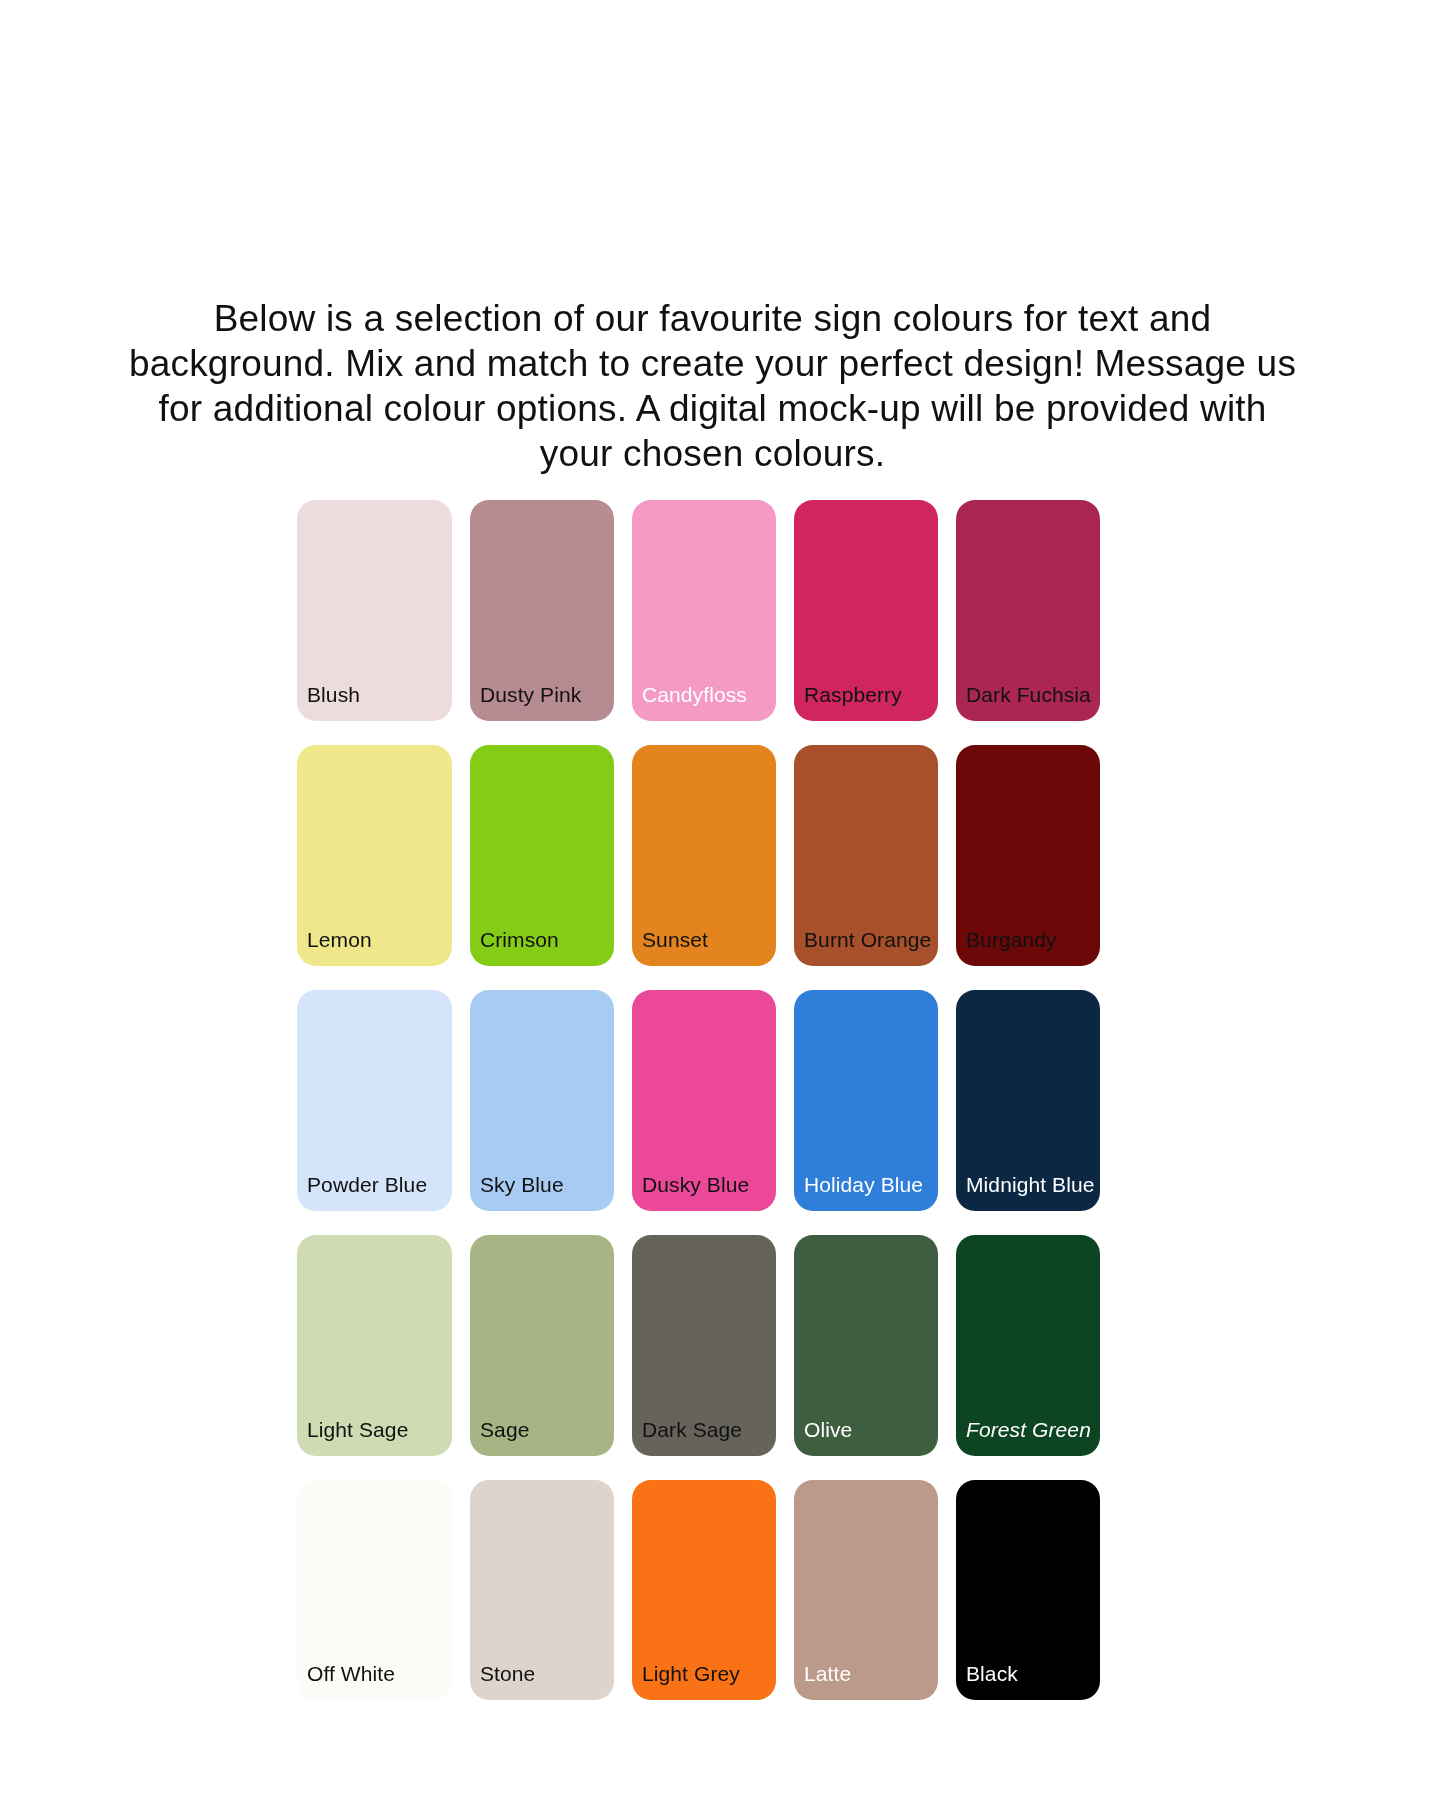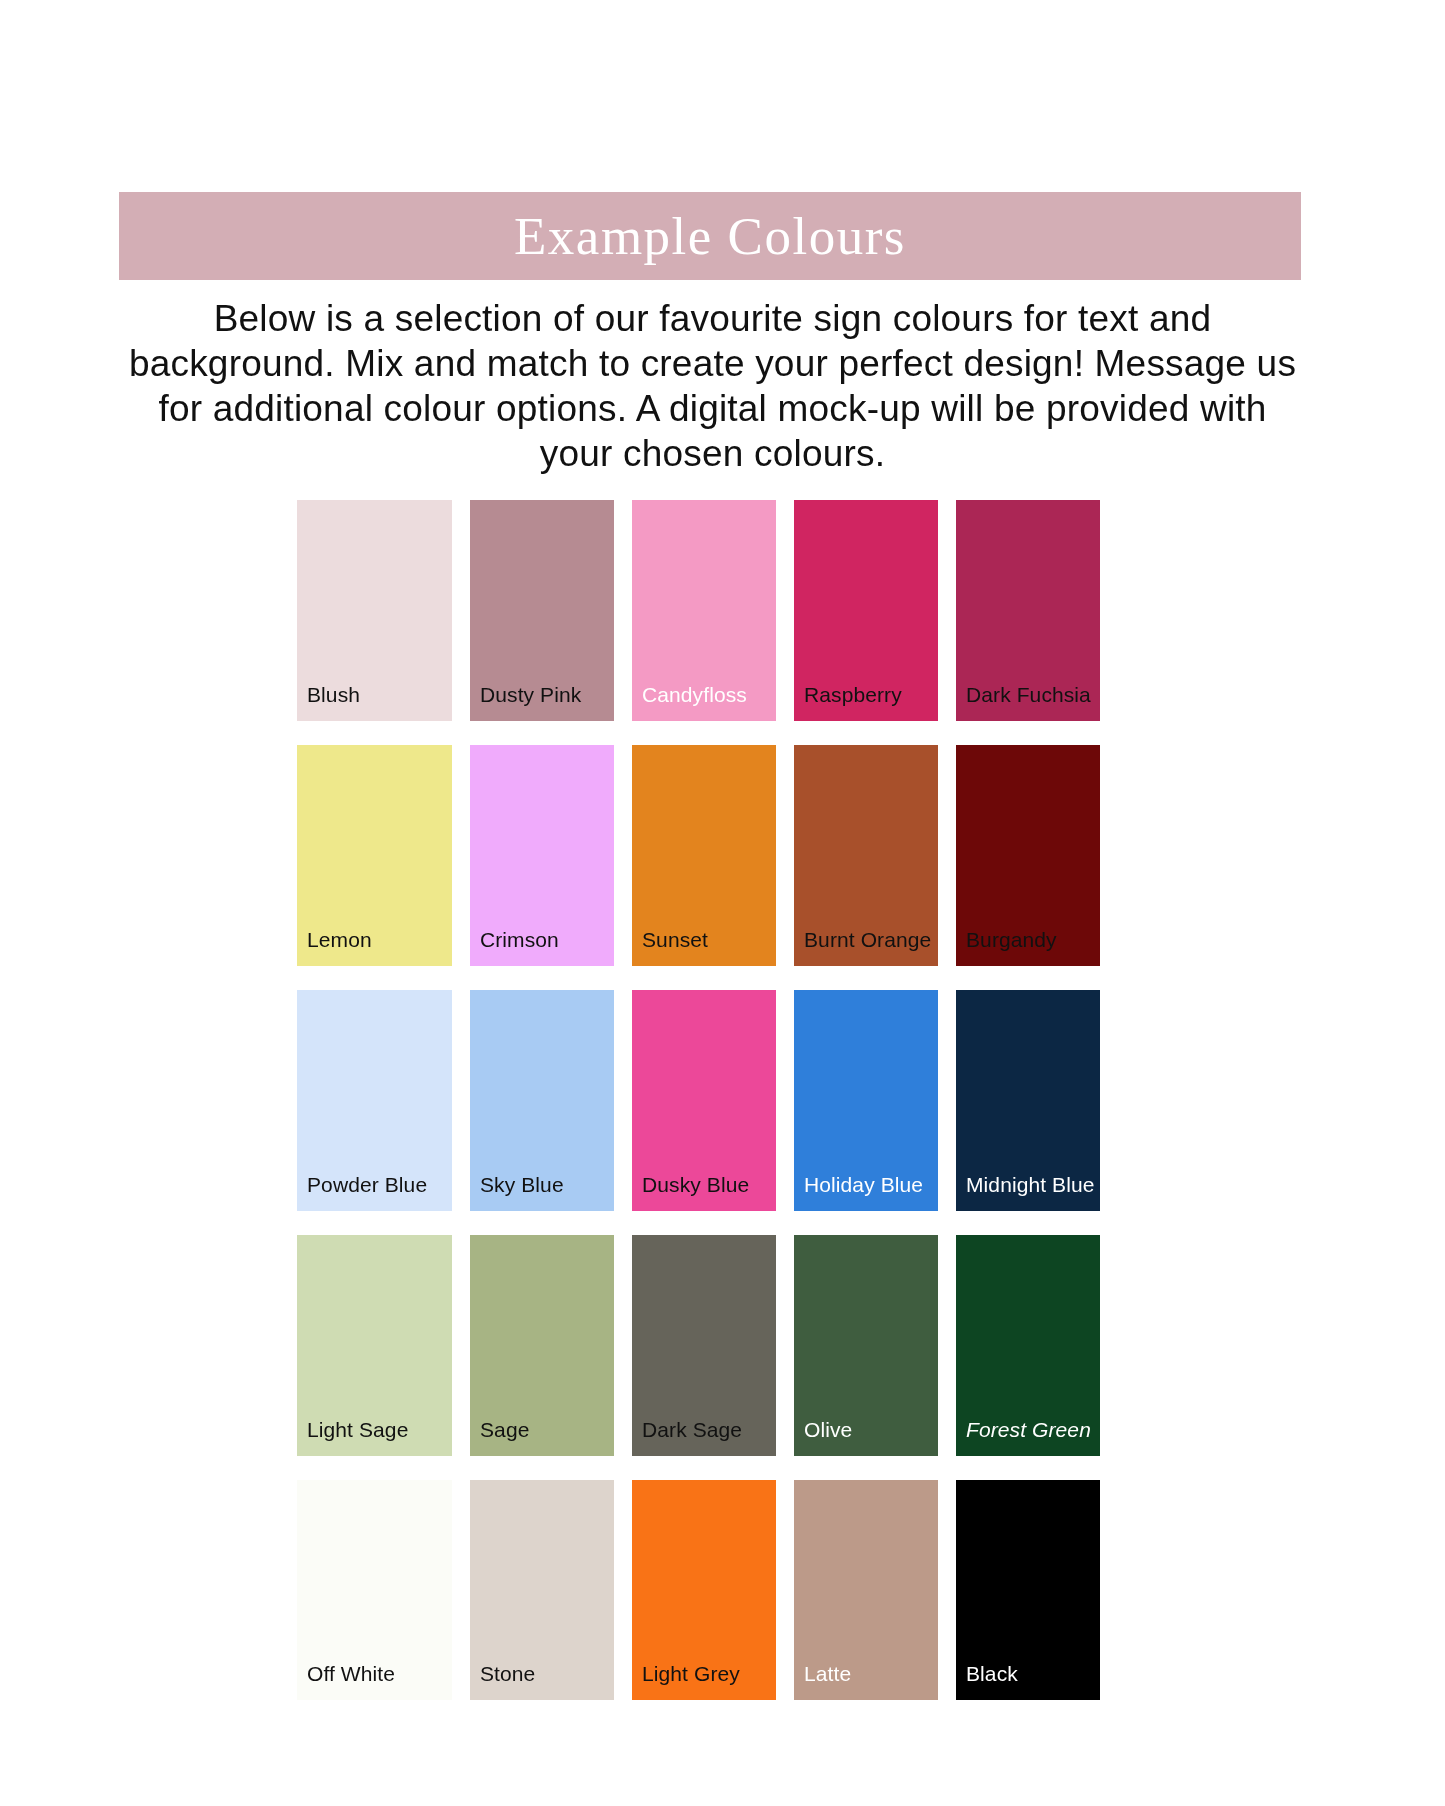--- a/index.html
+++ b/index.html
@@ -69,20 +69,21 @@
     display: flex;
     width: 100%;
     margin-bottom: 24px;
   }
   .row:last-child { margin-bottom: 0; }
 
   .swatch {
     position: relative;
     height: 221px;
     box-sizing: border-box;
+    border-radius: 19px;
   }
   .swatch-label {
     position: absolute;
     left: 10px;
     bottom: 16px;
     font-family: "Liberation Sans", sans-serif;
     font-size: 21px;
     letter-spacing: 0.1px;
     line-height: 1;
     white-space: nowrap;
@@ -95,23 +96,20 @@
   .w-a { width: 155px; }
   .w-b { width: 144px; }
 
   .row-5 .swatch { height: 220px; }
 </style>
 </head>
 <body>
 
 <div class="page">
 
-  <div class="banner">
-    <div class="banner-title">Example Colours</div>
-  </div>
 
   <div class="intro">Below is a selection of our favourite sign colours for text and background. Mix and match to create your perfect design! Message us for additional colour options. A digital mock-up will be provided with your chosen colours.</div>
 
   <div class="grid">
 
   <div class="row row-1">
         <div class="swatch cell w-a" style="background: rgb(236, 220, 221);">
           <div class="swatch-label" style="color: rgb(17, 17, 17);">Blush</div>
         </div>
         <div class="swatch cell w-b" style="background: rgb(182, 139, 146);">
@@ -124,21 +122,21 @@
           <div class="swatch-label" style="color: rgb(17, 17, 17);">Raspberry</div>
         </div>
         <div class="swatch cell w-b" style="background: rgb(171, 38, 85);">
           <div class="swatch-label" style="color: rgb(17, 17, 17);">Dark Fuchsia</div>
         </div>
       </div>
       <div class="row row-2">
         <div class="swatch cell w-a" style="background: rgb(238, 232, 139);">
           <div class="swatch-label" style="color: rgb(17, 17, 17);">Lemon</div>
         </div>
-        <div class="swatch cell w-b" style="background: #f0abfc;">
+        <div class="swatch cell w-b" style="background: #84cc16;">
           <div class="swatch-label" style="color: rgb(17, 17, 17);">Crimson</div>
         </div>
         <div class="swatch cell w-b" style="background: rgb(227, 132, 30);">
           <div class="swatch-label" style="color: rgb(17, 17, 17);">Sunset</div>
         </div>
         <div class="swatch cell w-b" style="background: rgb(168, 80, 43);">
           <div class="swatch-label" style="color: rgb(17, 17, 17);">Burnt Orange</div>
         </div>
         <div class="swatch cell w-b" style="background: rgb(109, 8, 8);">
           <div class="swatch-label" style="color: rgb(17, 17, 17);">Burgandy</div>

